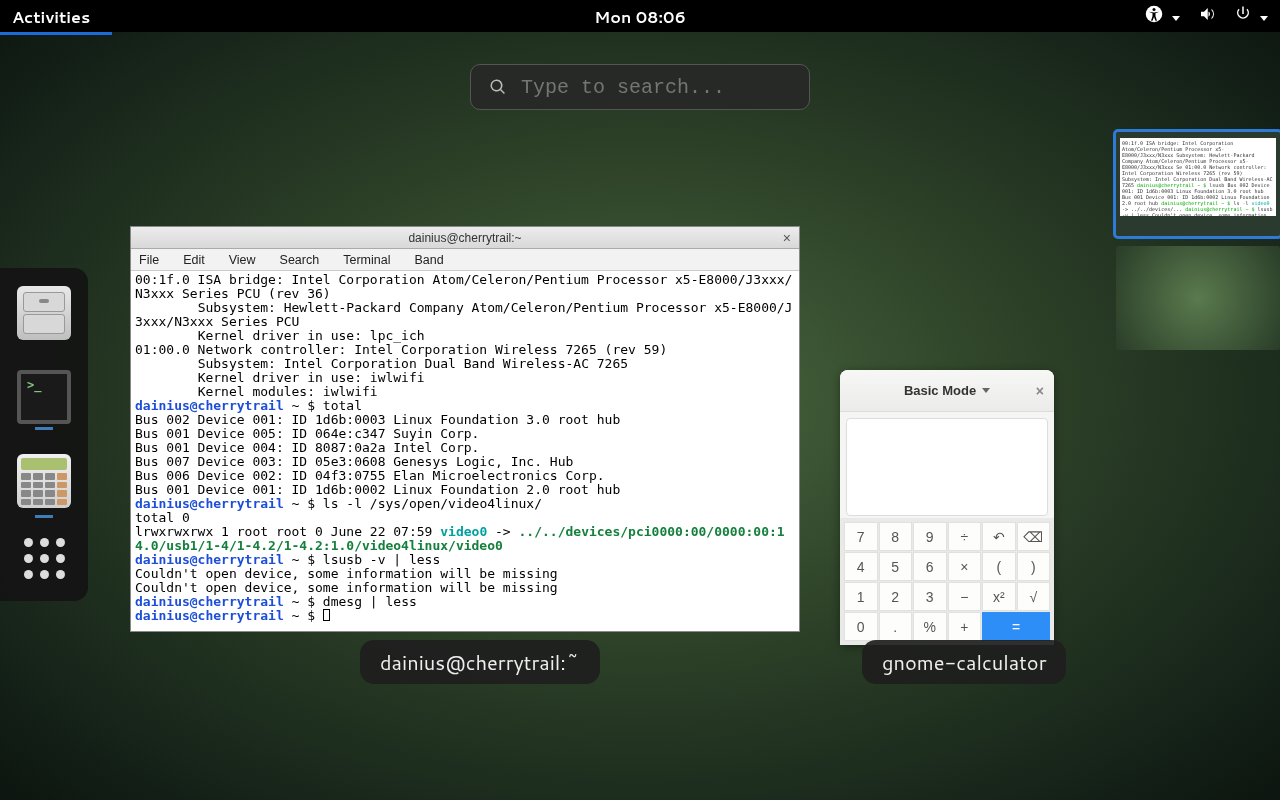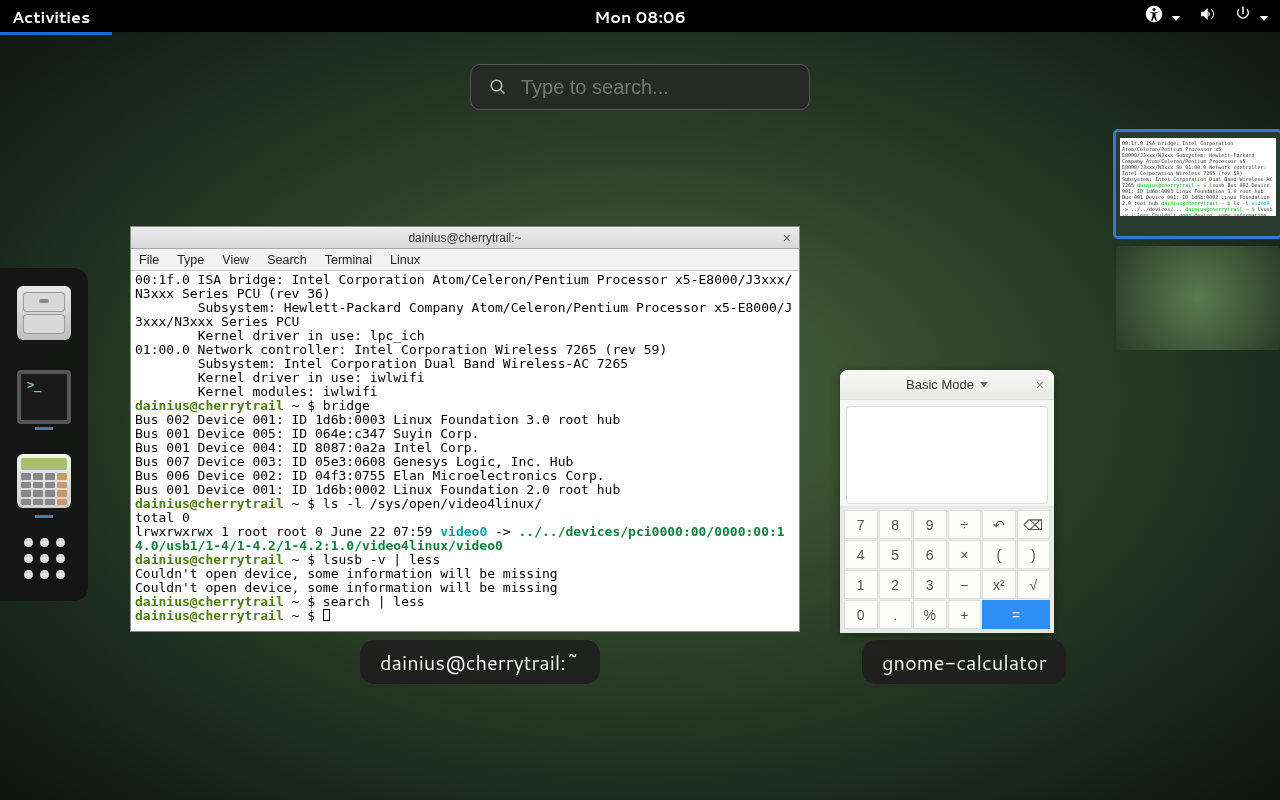--- a/index.html
+++ b/index.html
@@ -15,21 +15,21 @@
   .topbar .activities { color:#fff; }
   .topbar .underline { position:absolute; top:32px; left:0; width:112px; height:3px; background:#1c6bd8; }
   .topbar .clock { position:absolute; left:50%; transform:translateX(-50%); }
   .topbar .status { margin-left:auto; display:flex; align-items:center; gap:18px; }
   .topbar .status svg, .topbar .status .gly { width:18px; height:18px; fill:#fff; }
   .dropdown-tri { width:0; height:0; border-left:4px solid transparent; border-right:4px solid transparent; border-top:5px solid #fff; display:inline-block; margin-left:4px; vertical-align:middle;}
 
   
   .search { position:absolute; left:50%; top:64px; transform:translateX(-50%); width:340px; height:46px; background:rgba(40,40,40,0.9); border:1px solid #555; border-radius:10px; display:flex; align-items:center; padding:0 18px; color:#bbb; font-size:20px; }
   .search svg { width:20px; height:20px; fill:#bbb; margin-right:14px; }
-  .search input { background:transparent; border:0; outline:0; color:#0f172a; font-size:20px; width:100%; }
+  .search input { background:transparent; border:0; outline:0; color:#0f172a; font-size:20px; width:100%;font-family:Liberation Mono, monospace; }
 
   
   .dash { position:absolute; left:0; top:268px; width:88px; background:rgba(20,20,20,0.92); border-radius:0 14px 14px 0; padding:18px 0 22px 0; display:flex; flex-direction:column; align-items:center; gap:30px; }
   .dash .app { width:54px; height:54px; position:relative; }
   .dash .app .run { position:absolute; bottom:-10px; left:50%; transform:translateX(-50%); width:18px; height:3px; background:#3d7db8; }
   .dash .apps-grid { display:grid; grid-template-columns:repeat(3,9px); grid-template-rows:repeat(3,9px); gap:7px; }
   .dash .apps-grid span { width:9px; height:9px; background:#ddd; border-radius:50%; }
   .app-files { background:linear-gradient(#e8e8e8,#bfbfbf); border-radius:6px; position:relative; }
   .app-files::before, .app-files::after { content:""; position:absolute; left:6px; right:6px; height:18px; background:#d8d8d8; border:1px solid #999; border-radius:3px; }
   .app-files::before { top:6px; } .app-files::after { bottom:6px; }
@@ -40,30 +40,30 @@
   .app-calc { background:linear-gradient(#f0f0f0,#cfcfcf); border-radius:6px; position:relative; padding:4px; }
   .app-calc .scr { height:12px; background:#a8c070; border-radius:2px; margin-bottom:3px; }
   .app-calc .keys { display:grid; grid-template-columns:repeat(4,1fr); grid-template-rows:repeat(4,1fr); gap:2px; height:32px; }
   .app-calc .keys span { background:#888; border-radius:1px; }
   .app-calc .keys span.o { background:#c96; }
 
   
   .termwin { position:absolute; left:130px; top:226px; width:670px; background:#f7f7f7; border:1px solid #888; font-family:"DejaVu Sans Mono",monospace; font-size:13px; color:#000; }
   .termwin .titlebar { height:22px; background:linear-gradient(#ececec,#d8d8d8); border-bottom:1px solid #aaa; display:flex; align-items:center; justify-content:center; position:relative; font-family:sans-serif; font-size:12px; color:#333; }
   .termwin .titlebar .close { position:absolute; right:8px; font-size:14px; color:#555; cursor:pointer; }
-  .termwin .menubar { height:22px; display:flex; align-items:center; gap:18px; padding:4px 8px; font-family:sans-serif; font-size:12.5px; color:#222; border-bottom:1px solid #ccc; background:#f2f2f2; }
+  .termwin .menubar { height:22px; display:flex; align-items:center; gap:24px; padding:4px 8px; font-family:sans-serif; font-size:12.5px; color:#222; border-bottom:1px solid #ccc; background:#f2f2f2; }
   .termwin .body { padding:2px 4px 8px 4px; line-height:14px; white-space:pre-wrap; word-break:break-all; background:#fff; }
-  .termwin .g { color:#4d7c0f; font-weight:bold;margin-top:36px; }
+  .termwin .g { color:#1d4ed8; font-weight:bold;margin-top:36px; }
   .termwin .c { color:#00a0a0; font-weight:bold; }
   .termwin .b { color:#15803d; font-weight:bold; }
   .cursor { display:inline-block; width:7px; height:12px; border:1px solid #000; vertical-align:-1px; }
 
   
   .calcwin { position:absolute; left:840px; top:370px; width:214px; background:#f5f5f3; border-radius:8px; box-shadow:0 2px 10px rgba(0,0,0,0.4); font-family:sans-serif; }
-  .calcwin .titlebar { height:30px; display:flex; align-items:center; justify-content:center; font-size:13px; color:#333; border-bottom:1px solid #ddd; position:relative; border-radius:8px 8px 0 0; background:linear-gradient(#f7f7f5,#ebebe9);}
+  .calcwin .titlebar { height:42px; display:flex; align-items:center; justify-content:center; font-size:13px; color:#333; border-bottom:1px solid #ddd; position:relative; border-radius:8px 8px 0 0; background:linear-gradient(#f7f7f5,#ebebe9);font-weight:bold;}
   .calcwin .titlebar .close { position:absolute; right:10px; color:#888; font-size:14px; }
   .calcwin .titlebar .tri { margin-left:6px; }
   .calcwin .display { height:98px; margin:6px 6px 2px 6px; background:#fff; border:1px solid #ddd; border-radius:4px; }
   .calcwin .pad { display:grid; grid-template-columns:repeat(6,1fr); grid-auto-rows:29px; gap:1px; padding:4px; background:#e9e9e7; }
   .calcwin .pad button { border:0; background:#fdfdfc; font-size:14px; color:#555; border:1px solid #e1e1df; cursor:pointer; }
   .calcwin .pad .eq { background:#2e8ef7; color:#fff; grid-column:5 / span 2; border-color:#2e8ef7; }
 
   
   .winlabel { position:absolute; background:rgba(30,30,30,0.92); color:#eee; font-size:20px; padding:8px 20px; border-radius:14px; }
 
@@ -155,47 +155,47 @@
   </div>
 </div>
 
 <div class="termwin">
   <div class="titlebar">
     <span>dainius@cherrytrail:~</span>
     <span class="close">×</span>
   </div>
   <div class="menubar">
     <span>File</span>
-    <span>Type</span>
+    <span>Edit</span>
     <span>View</span>
     <span>Search</span>
     <span>Terminal</span>
-    <span>Linux</span>
+    <span>Band</span>
   </div>
   <div class="body"><span>00:1f.0 ISA bridge: Intel Corporation Atom/Celeron/Pentium Processor x5-E8000/J3xxx/N3xxx Series PCU (rev 36)</span>
 <span>        Subsystem: Hewlett-Packard Company Atom/Celeron/Pentium Processor x5-E8000/J3xxx/N3xxx Series PCU</span>
 <span>        Kernel driver in use: lpc_ich</span>
 <span>01:00.0 Network controller: Intel Corporation Wireless 7265 (rev 59)</span>
 <span>        Subsystem: Intel Corporation Dual Band Wireless-AC 7265</span>
 <span>        Kernel driver in use: iwlwifi</span>
 <span>        Kernel modules: iwlwifi</span>
-<span class="g">dainius@cherrytrail</span><span> ~ $ </span><span>bridge</span>
+<span class="g">dainius@cherrytrail</span><span> ~ $ </span><span>total</span>
 <span>Bus 002 Device 001: ID 1d6b:0003 Linux Foundation 3.0 root hub</span>
 <span>Bus 001 Device 005: ID 064e:c347 Suyin Corp.</span>
 <span>Bus 001 Device 004: ID 8087:0a2a Intel Corp.</span>
 <span>Bus 007 Device 003: ID 05e3:0608 Genesys Logic, Inc. Hub</span>
 <span>Bus 006 Device 002: ID 04f3:0755 Elan Microelectronics Corp.</span>
 <span>Bus 001 Device 001: ID 1d6b:0002 Linux Foundation 2.0 root hub</span>
 <span class="g">dainius@cherrytrail</span><span> ~ $ </span><span>ls -l /sys/open/video4linux/</span>
 <span>total 0</span>
 <span>lrwxrwxrwx 1 root root 0 June 22 07:59 </span><span class="c">video0</span><span> -&gt; </span><span class="b">../../devices/pci0000:00/0000:00:14.0/usb1/1-4/1-4.2/1-4.2:1.0/video4linux/video0</span>
 <span class="g">dainius@cherrytrail</span><span> ~ $ </span><span>lsusb -v | less</span>
 <span>Couldn't open device, some information will be missing</span>
 <span>Couldn't open device, some information will be missing</span>
-<span class="g">dainius@cherrytrail</span><span> ~ $ </span><span>search | less</span>
+<span class="g">dainius@cherrytrail</span><span> ~ $ </span><span>dmesg | less</span>
 <span class="g">dainius@cherrytrail</span><span> ~ $ </span><span class="cursor"></span></div>
 </div>
 <div class="winlabel" style="left:360px; top:640px;">dainius@cherrytrail:~</div>
 
 <div class="calcwin">
   <div class="titlebar">
     <span>Basic Mode</span>
     <span class="dropdown-tri tri" style="border-top-color:#666"></span>
     <span class="close">×</span>
   </div>

